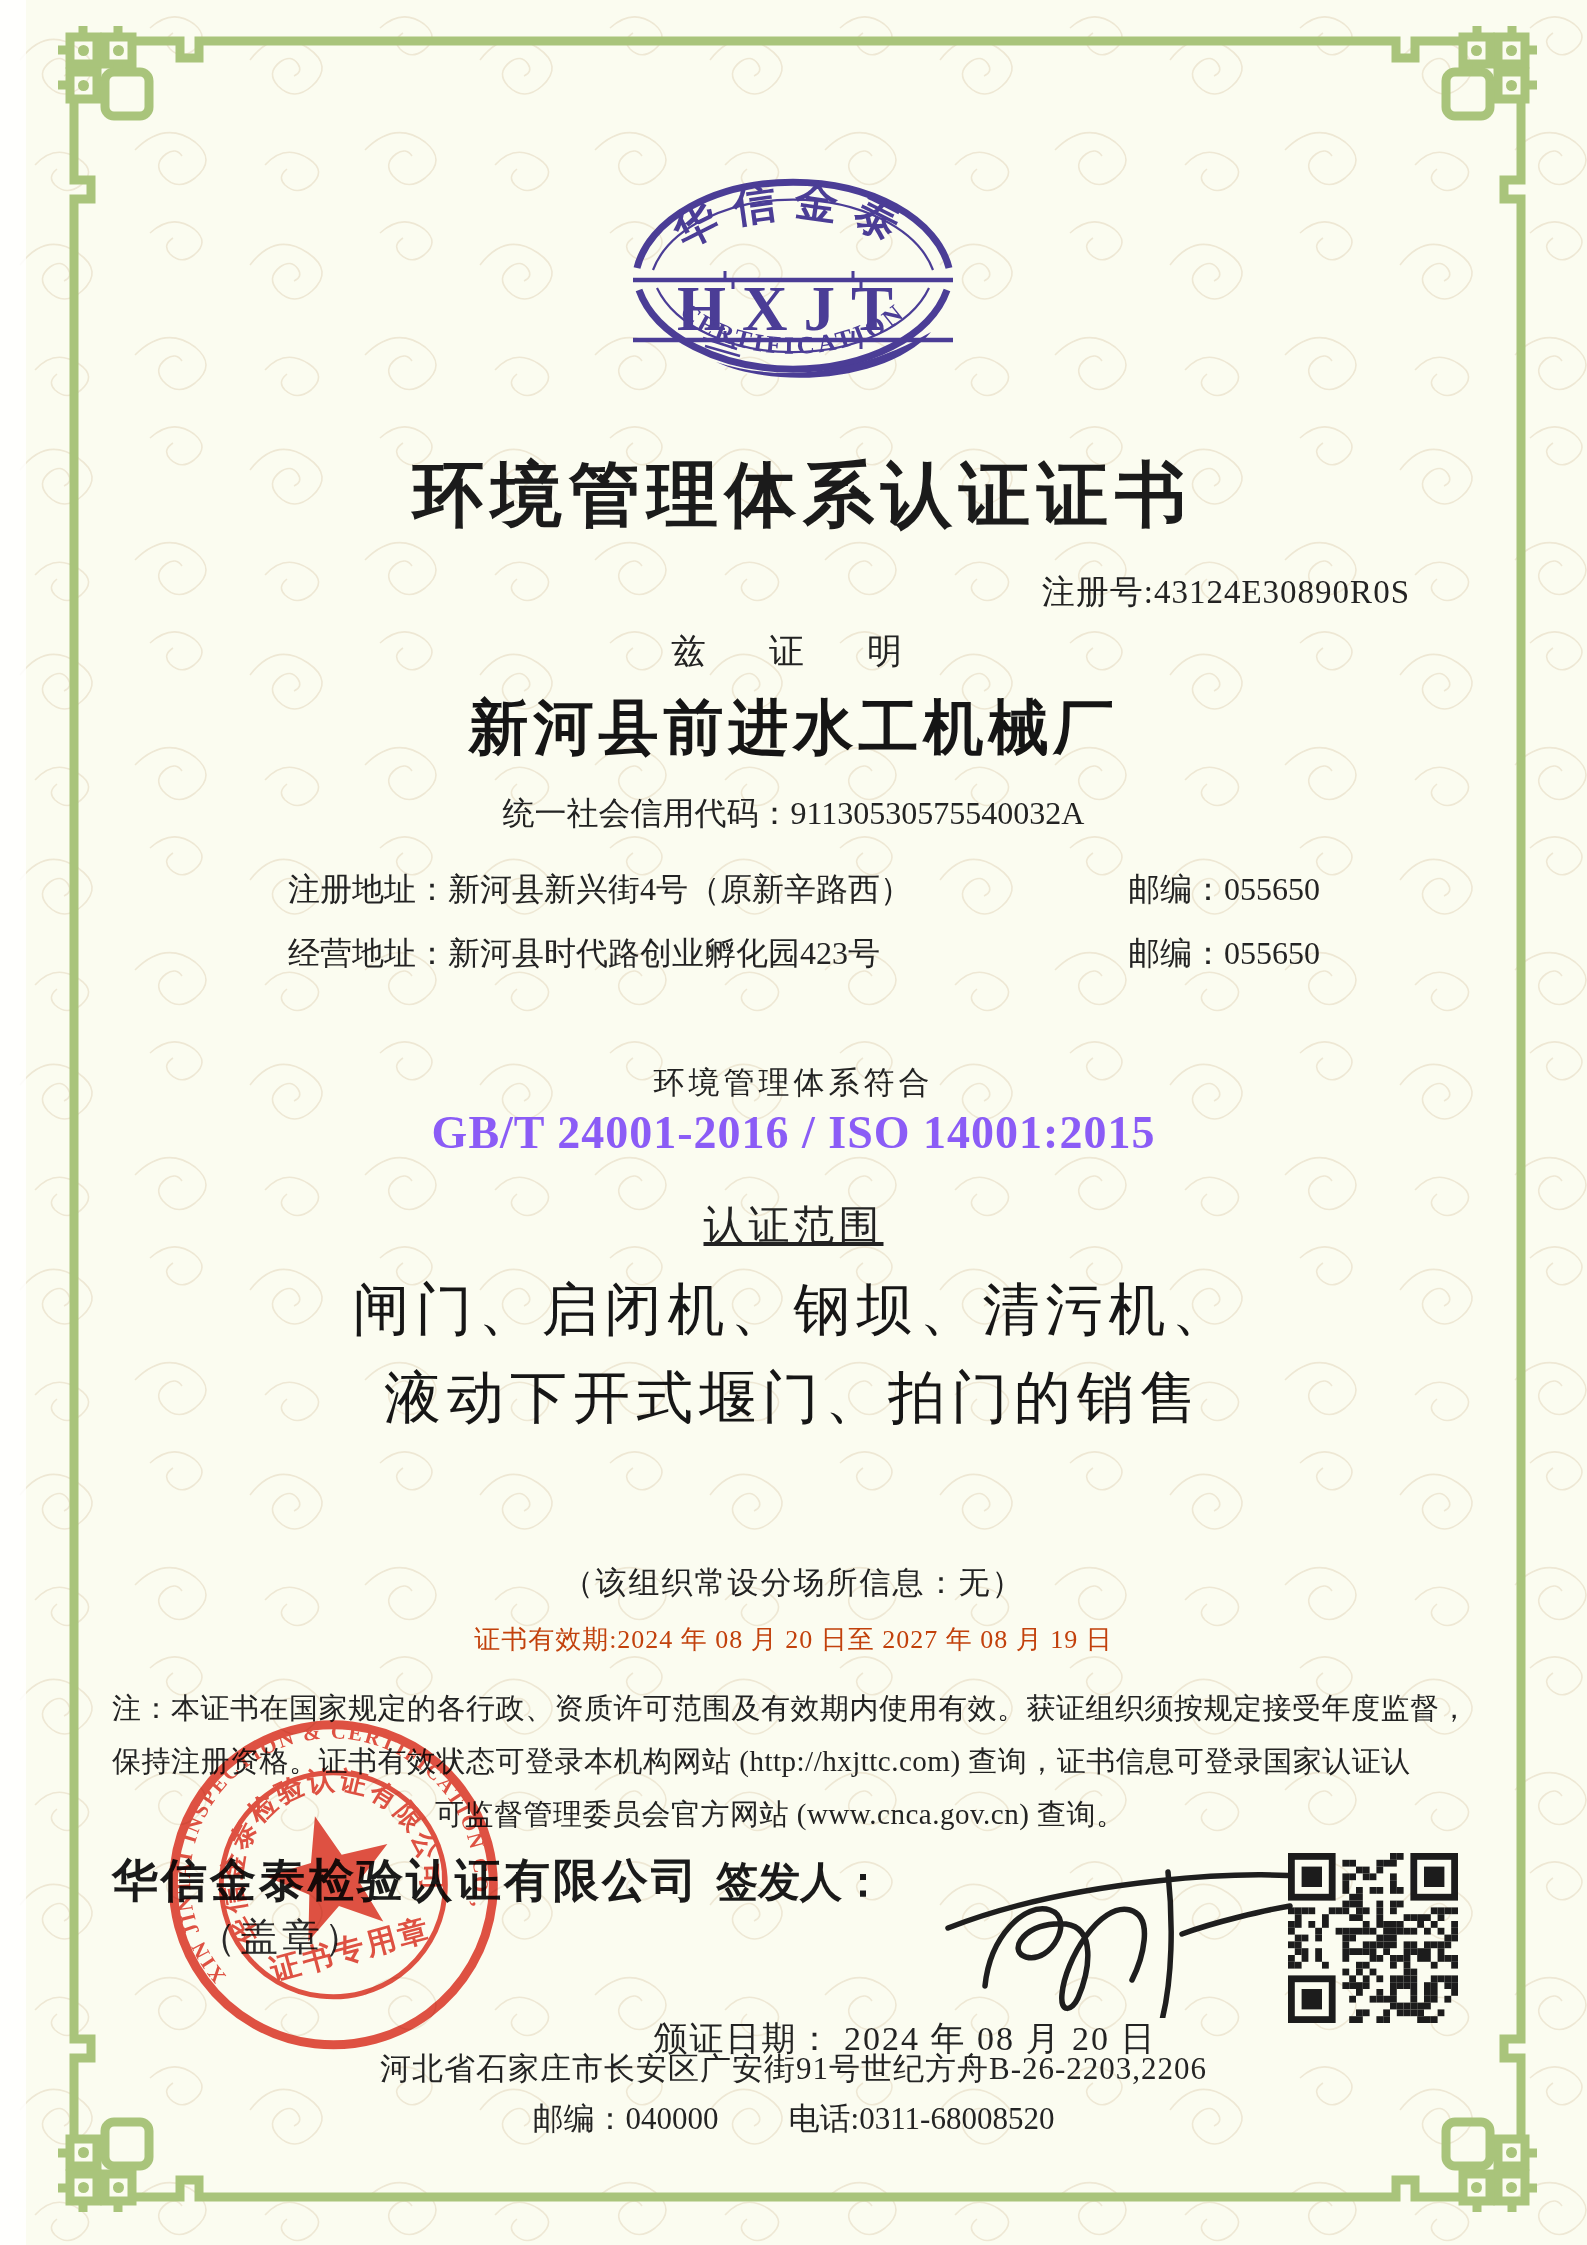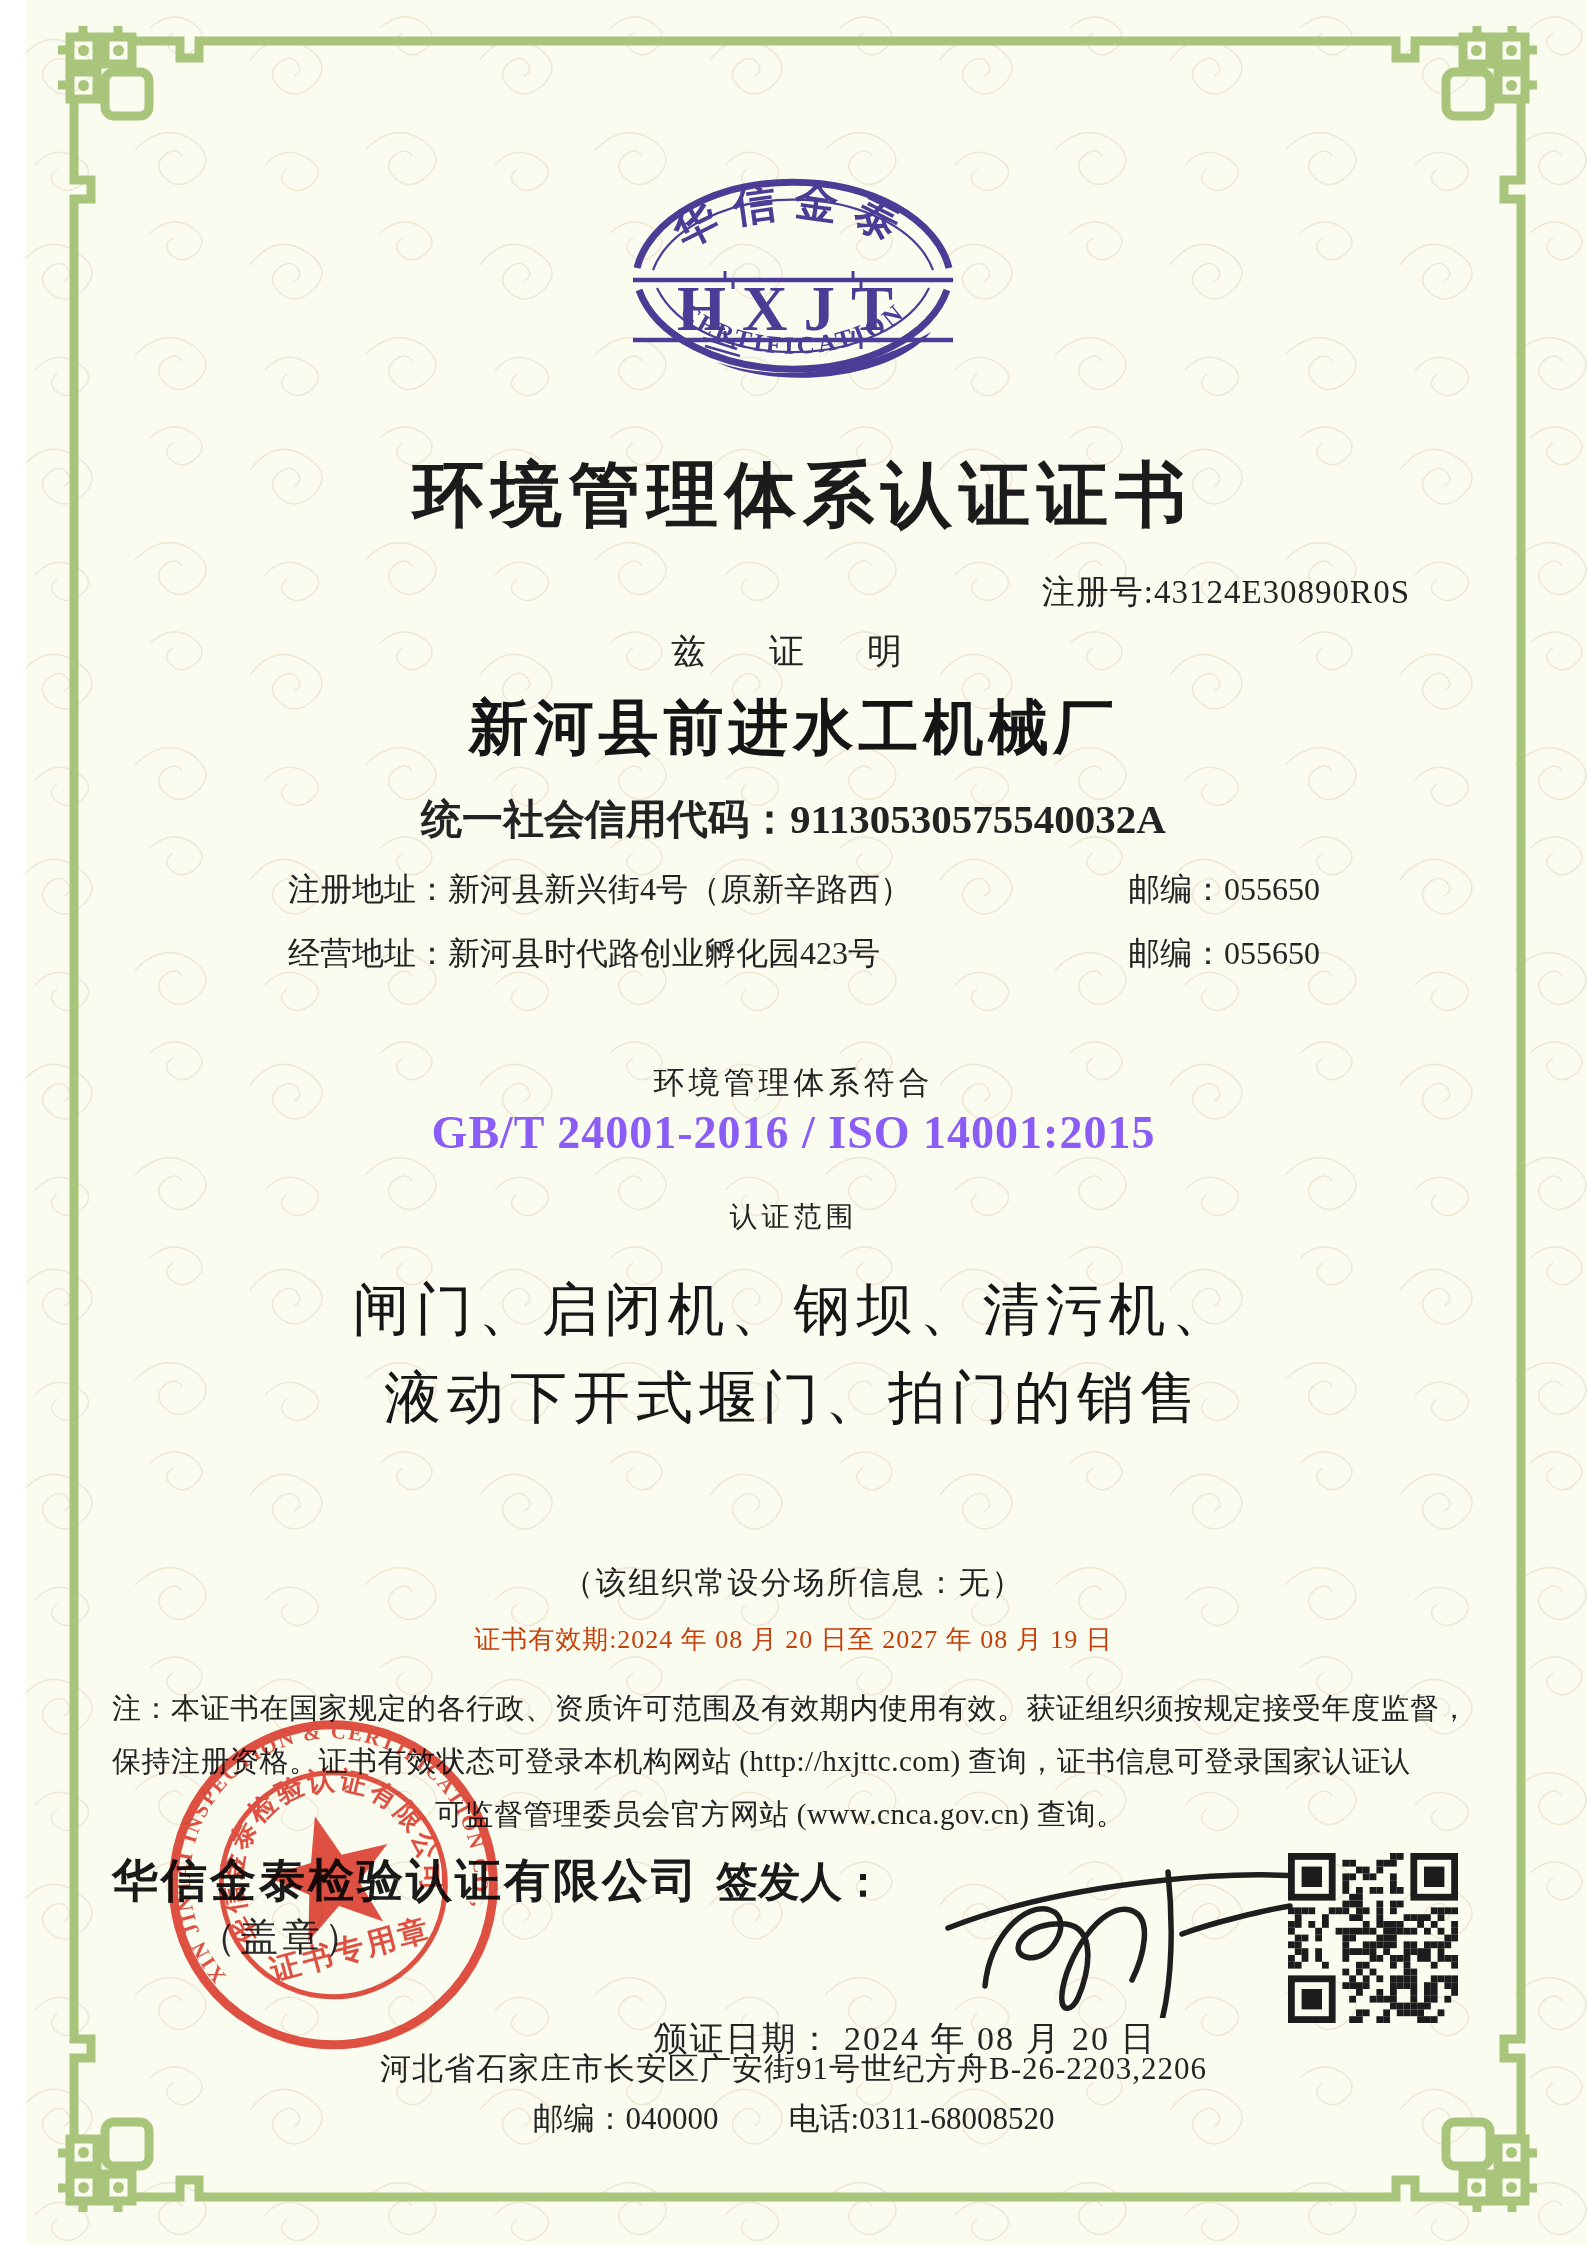--- a/index.html
+++ b/index.html
@@ -5,25 +5,25 @@
   html,body{margin:0;padding:0;background:#e9e9e2;}
   #page{position:relative;width:1587px;height:2245px;background:#fbfcf0;overflow:hidden;
         font-family:"Liberation Serif","DejaVu Serif",serif;color:#232323;}
   .abs{position:absolute;}
   .ctr{left:0;right:0;text-align:center;}
   svg text{font-family:"Liberation Serif","DejaVu Serif",serif;}
   .title{font-size:71px;font-weight:bold;letter-spacing:7px;color:#1b1b1b;}
   .regno{font-size:33px;letter-spacing:1px;}
   .certify{font-size:35px;letter-spacing:14px;}
   .company{font-size:60px;font-weight:bold;letter-spacing:5px;color:#151515;}
-  .credit{font-size:41px;font-weight:bold;}
+  .credit{font-size:32px;}
   .addr-row{display:flex;justify-content:space-between;font-size:32px;}
   .conform{font-size:31px;letter-spacing:4px;}
   .standard{font-size:46px;font-weight:bold;letter-spacing:1px;color:#8b5cf6;}
-  .scopelab{font-size:28px;letter-spacing:4px;}
+  .scopelab{font-size:41px;letter-spacing:4px;text-decoration:underline;}
   .scope{font-size:57px;letter-spacing:6px;color:#161616;}
   .branch{font-size:31px;letter-spacing:2px;}
   .validity{font-size:26px;letter-spacing:1px;color:#c2410c;}
   .notes{font-size:29px;line-height:53px;letter-spacing:0.5px;}
   .issuer{font-size:46px;font-weight:bold;letter-spacing:3px;color:#1a1a1a;}
   .signer{font-size:42px;font-weight:bold;color:#1a1a1a;}
   .gaizhang{font-size:38px;letter-spacing:4px;color:#2a2a2a;}
   .issuedate{font-size:34px;letter-spacing:2px;}
   .footaddr{font-size:31px;letter-spacing:1px;}
   .footrow{display:flex;justify-content:center;gap:70px;font-size:31px;}

